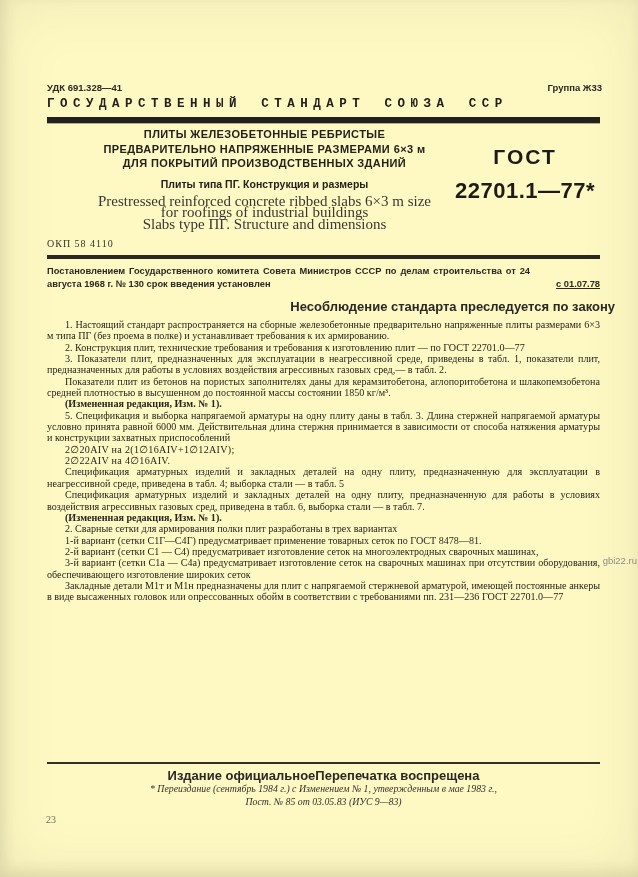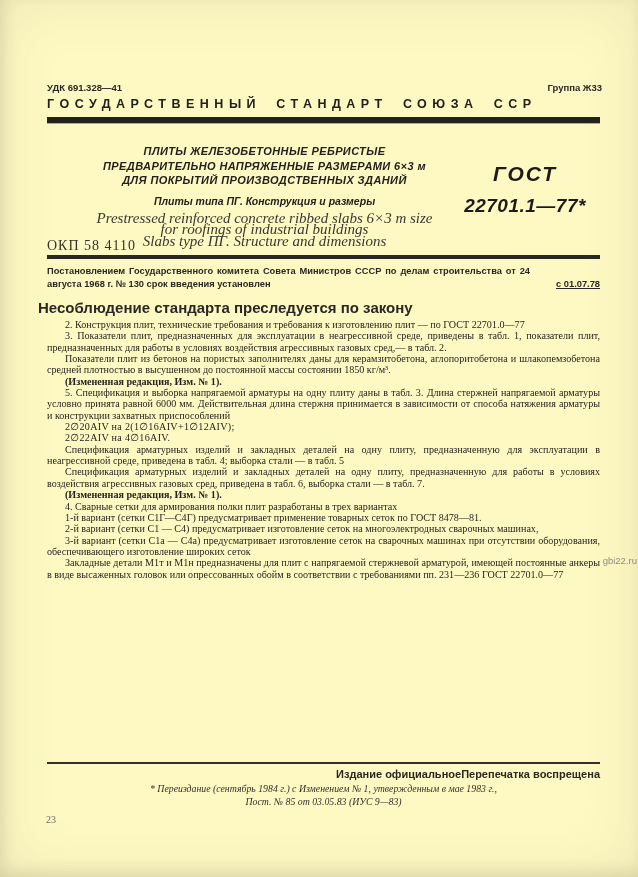--- a/index.html
+++ b/index.html
@@ -11,56 +11,56 @@
     color:#211f1c;
     overflow:hidden;
     box-shadow:inset 0 0 60px rgba(90,80,60,.10), inset 4px -6px 14px rgba(60,55,45,.12);
     font-family:"Liberation Serif","DejaVu Serif",serif;
   }
   .abs{position:absolute;}
   
   .meta-row{top:82px;left:47px;right:36px;display:flex;justify-content:space-between;
     font-family:"Liberation Sans","DejaVu Sans",sans-serif;font-weight:bold;font-size:9.5px;color:#2a2824;}
   .standard-line{top:97px;left:47px;width:553px;text-align:justify;
-    font-family:Liberation Sans, sans-serif;font-weight:bold;font-size:12.5px;
+    font-family:Liberation Mono, monospace;font-weight:bold;font-size:12.5px;
     letter-spacing:.44em;word-spacing:.5em;white-space:nowrap;color:#22201c;}
   .bar1{top:117px;left:47px;width:553px;height:6px;background:#23211d;
     box-shadow:0 1px 0 rgba(35,33,29,.35);}
   
-  .title-grid{top:144px;left:47px;width:553px;display:flex;font-style:italic;}
+  .title-grid{top:127px;left:47px;width:553px;display:flex;}
   .title-left{flex:1;text-align:center;padding:0 8px 0 40px;}
   .title-ru{font-family:"Liberation Sans","DejaVu Sans",sans-serif;font-weight:bold;
     font-size:11px;line-height:14.5px;letter-spacing:.4px;color:#23211d;}
   .subtitle{font-family:"Liberation Sans","DejaVu Sans",sans-serif;font-weight:bold;
     font-size:10.5px;margin-top:7px;color:#23211d;}
   .title-en{margin-top:6px;font-size:15px;line-height:11.5px;color:#3a3732;}
   .gost-box{width:150px;text-align:center;padding-top:18px;
     font-family:"Liberation Sans","DejaVu Sans",sans-serif;font-weight:bold;color:#1d1b18;}
   .gost-label{font-size:21px;letter-spacing:2px;}
-  .gost-number{font-size:19px;margin-top:9px;letter-spacing:.5px;white-space:nowrap;}
-  .okp{top:238px;left:47px;font-size:14px;color:#35322d;letter-spacing:1px;}
+  .gost-number{font-size:22px;margin-top:9px;letter-spacing:.5px;white-space:nowrap;}
+  .okp{top:238px;left:47px;font-size:10px;color:#35322d;letter-spacing:1px;}
   .bar2{top:255px;left:47px;width:553px;height:4px;background:#2a2823;}
   
   .decree{top:265px;left:47px;width:553px;position:absolute;
     font-family:"Liberation Sans","DejaVu Sans",sans-serif;font-weight:bold;
     font-size:9.3px;line-height:12.5px;color:#2a2824;}
   .decree p{margin:0;text-align:justify;padding-right:70px;}
   .decree .date{position:absolute;right:0;bottom:0;text-decoration:underline;}
-  .law{top:299px;left:38px;width:553px;text-align:left;
+  .law{top:299px;left:62px;width:553px;text-align:right;
     font-family:"Liberation Sans","DejaVu Sans",sans-serif;font-weight:bold;
-    font-size:15px;color:#2a2824;}
+    font-size:13px;color:#2a2824;}
   
   .body{top:319px;left:47px;width:553px;font-size:10.1px;line-height:11.35px;color:#26241f;}
   .body p{margin:0;text-align:justify;text-indent:18px;}
   .body p.b{font-weight:bold;}
   .body p.formula{text-align:left;letter-spacing:.3px;}
   
   .footrule{top:762px;left:47px;width:553px;height:0;border-top:2px solid #32302b;}
-  .foot-row{top:768px;left:47px;width:553px;display:flex;justify-content:flex-end;
-    font-family:"Liberation Sans","DejaVu Sans",sans-serif;font-weight:bold;font-size:11px;color:#2a2824;}
+  .foot-row{top:768px;left:47px;width:553px;display:flex;justify-content:center;
+    font-family:"Liberation Sans","DejaVu Sans",sans-serif;font-weight:bold;font-size:13px;color:#2a2824;}
   .footnote{top:783px;left:47px;width:553px;text-align:center;font-style:italic;
     font-size:9.8px;line-height:12.5px;color:#33302b;}
   .pagenum{top:814px;left:46px;font-size:10px;color:#6d6a64;}
   .watermark{top:555px;right:1px;font-family:"Liberation Sans","DejaVu Sans",sans-serif;
     font-size:9.5px;color:#8f8c86;}
 </style>
 </head>
 <body>
 
 <div class="page">
@@ -97,31 +97,32 @@
   <div class="abs bar2"></div>
 
   <div class="decree">
     <p>Постановлением Государственного комитета Совета Министров СССР по делам строительства от 24 августа 1968 г. № 130 срок введения установлен</p>
     <span class="date">с 01.07.78</span>
   </div>
 
   <div class="abs law">Несоблюдение стандарта преследуется по закону</div>
 
   <div class="abs body">
+      <p>1. Настоящий стандарт распространяется на сборные железобетонные предварительно напряженные плиты размерами 6×3 м типа ПГ (без проема в полке) и устанавливает требования к их армированию.</p>
       <p>2. Конструкция плит, технические требования и требования к изготовлению плит — по ГОСТ 22701.0—77</p>
       <p>3. Показатели плит, предназначенных для эксплуатации в неагрессивной среде, приведены в табл. 1, показатели плит, предназначенных для работы в условиях воздействия агрессивных газовых сред,— в табл. 2.</p>
       <p>Показатели плит из бетонов на пористых заполнителях даны для керамзитобетона, аглопоритобетона и шлакопемзобетона средней плотностью в высушенном до постоянной массы состоянии 1850 кг/м³.</p>
       <p class="b">(Измененная редакция, Изм. № 1).</p>
       <p>5. Спецификация и выборка напрягаемой арматуры на одну плиту даны в табл. 3. Длина стержней напрягаемой арматуры условно принята равной 6000 мм. Действительная длина стержня принимается в зависимости от способа натяжения арматуры и конструкции захватных приспособлений</p>
       <p class="formula">2∅20AIV на 2(1∅16AIV+1∅12AIV);</p>
       <p class="formula">2∅22AIV на 4∅16AIV.</p>
       <p>Спецификация арматурных изделий и закладных деталей на одну плиту, предназначенную для эксплуатации в неагрессивной среде, приведена в табл. 4; выборка стали — в табл. 5</p>
       <p>Спецификация арматурных изделий и закладных деталей на одну плиту, предназначенную для работы в условиях воздействия агрессивных газовых сред, приведена в табл. 6, выборка стали — в табл. 7.</p>
       <p class="b">(Измененная редакция, Изм. № 1).</p>
-      <p>4. Сварные сетки для армирования полки плит разработаны в трех вариантах</p>
+      <p>2. Сварные сетки для армирования полки плит разработаны в трех вариантах</p>
       <p>1-й вариант (сетки С1Г—С4Г) предусматривает применение товарных сеток по ГОСТ 8478—81.</p>
       <p>2-й вариант (сетки С1 — С4) предусматривает изготовление сеток на многоэлектродных сварочных машинах,</p>
       <p>3-й вариант (сетки С1а — С4а) предусматривает изготовление сеток на сварочных машинах при отсутствии оборудования, обеспечивающего изготовление широких сеток</p>
       <p>Закладные детали М1т и М1н предназначены для плит с напрягаемой стержневой арматурой, имеющей постоянные анкеры в виде высаженных головок или опрессованных обойм в соответствии с требованиями пп. 231—236 ГОСТ 22701.0—77</p>
     </div>
 
   <div class="abs footrule"></div>
 
   <div class="abs foot-row">
     <span>Издание официальное</span>

